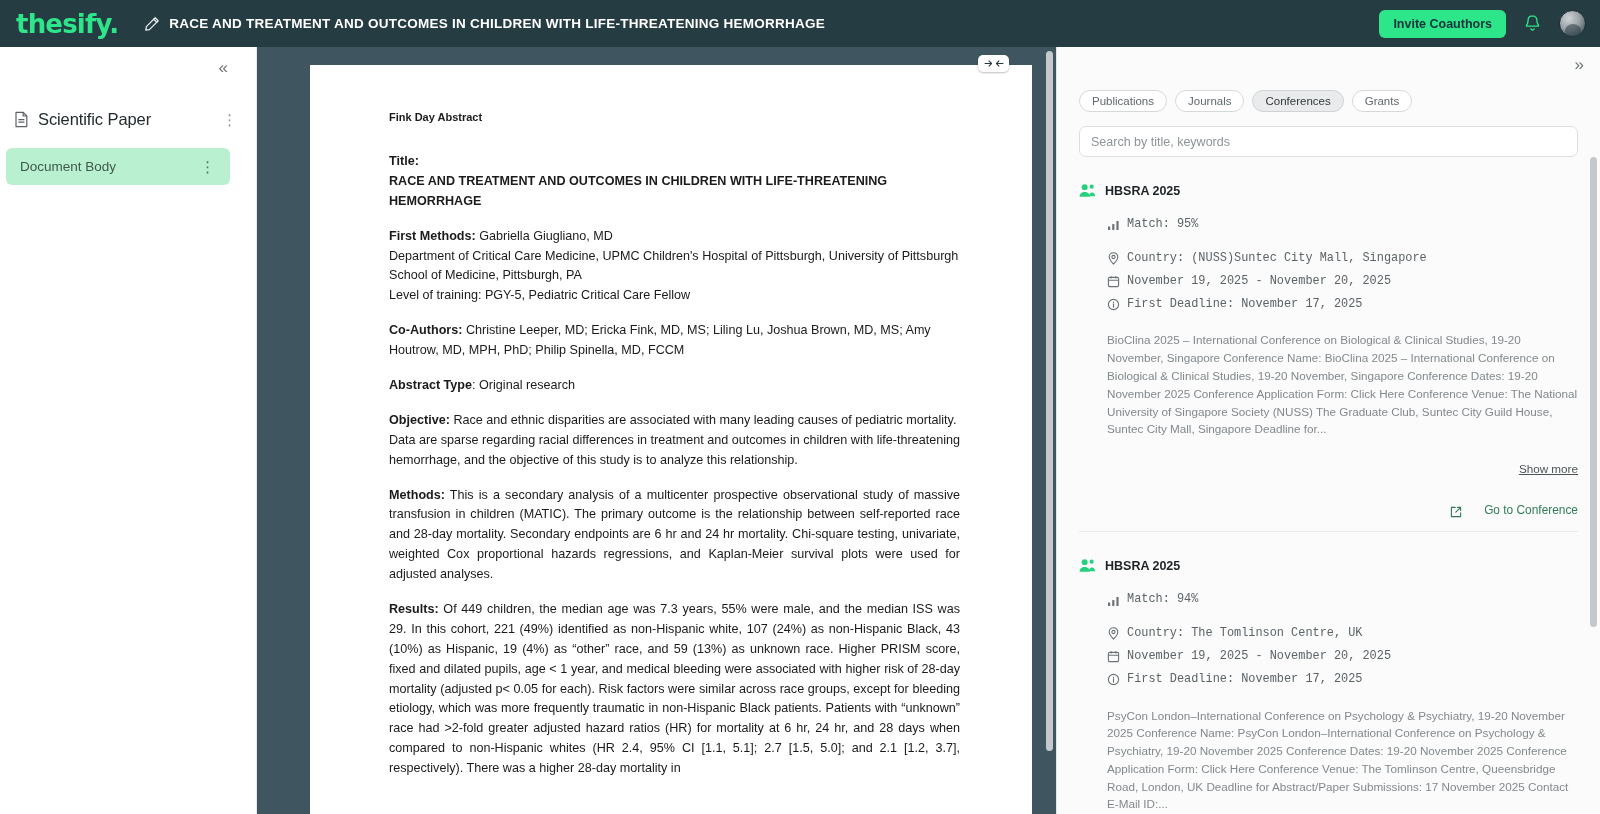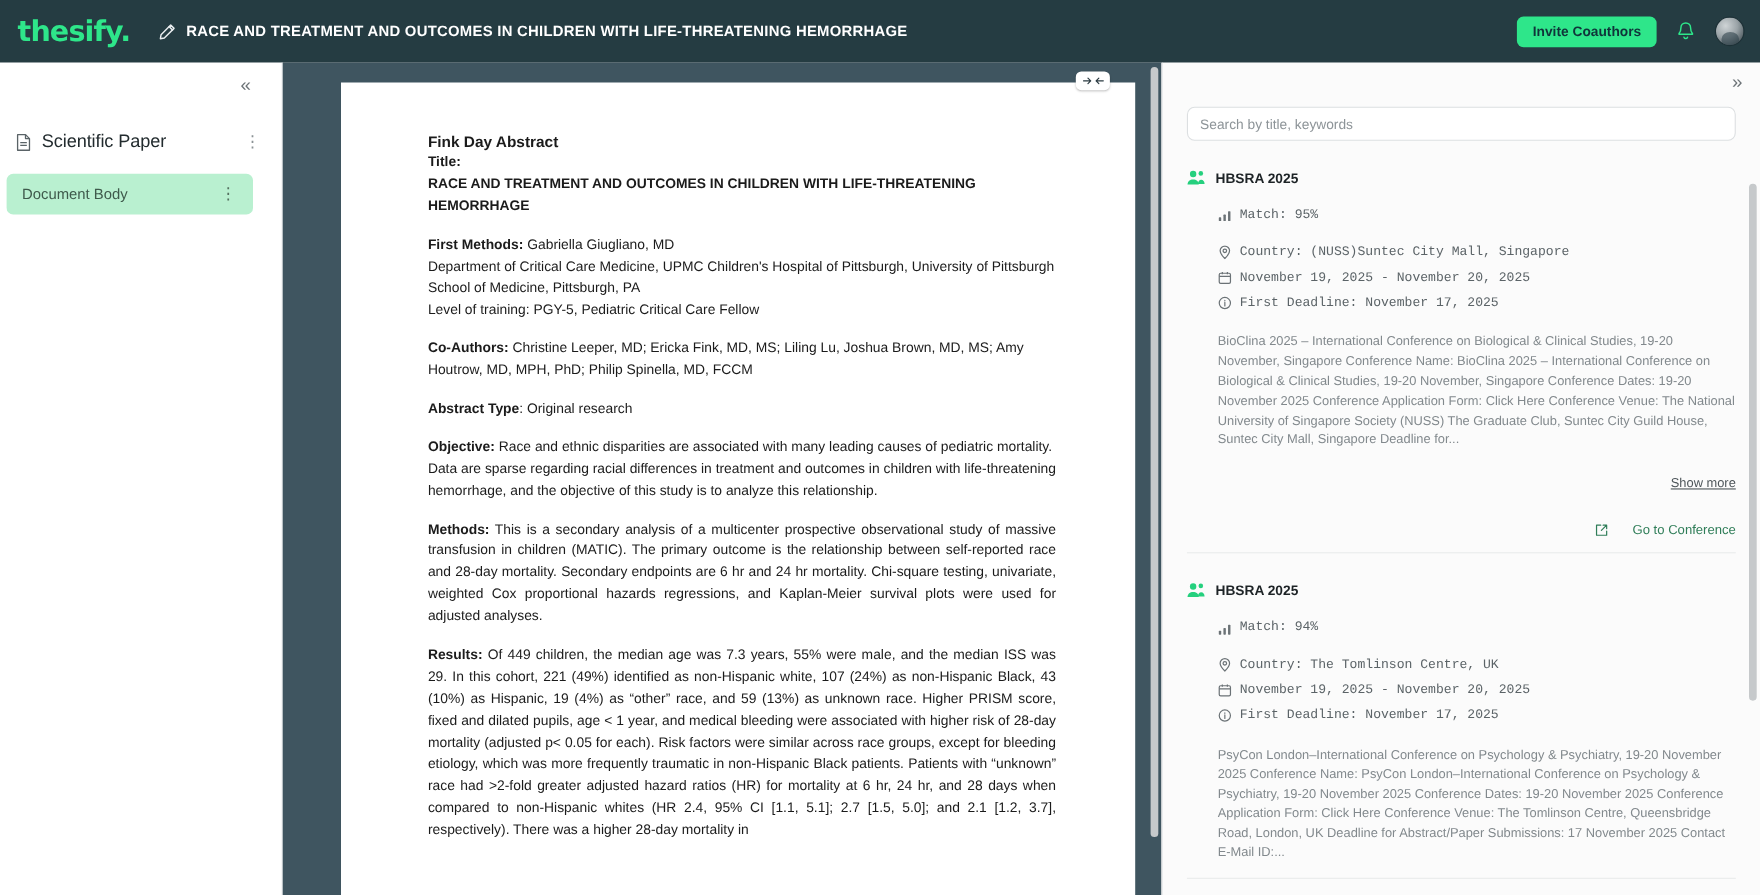--- a/index.html
+++ b/index.html
@@ -5,21 +5,21 @@
   * { box-sizing: border-box; margin: 0; padding: 0; }
   html, body {
     width: 1600px; height: 814px;
     overflow: hidden;
     font-family: "Liberation Sans", sans-serif;
     background: #ffffff;
   }
 
   
   .topbar {
-    height: 57px;
+    height: 47px;
     background: #253c42;
     display: flex;
     align-items: center;
     padding: 0 14px 0 16px;
     position: relative;
   }
   .brand {
     font-size: 26px;
     font-weight: 700;
     color: #2ee68a;
@@ -145,21 +145,21 @@
     background: #c6c9cb;
     border-radius: 4px;
     cursor: pointer;
   }
 
   
   .doc { font-family: "Liberation Sans", sans-serif; color: #1b1b1b; }
   .doc p { font-size: 12.6px; line-height: 1.58; margin-bottom: 15px; }
   .doc p.tight { margin-bottom: 0; }
   .doc b { font-weight: 700; }
-  .doc .hdr { font-weight: 700; margin-bottom: 1px; font-size: 14px; }
+  .doc .hdr { font-weight: 700; margin-bottom: 29px; font-size: 11px; }
   .doc .titleline { font-weight: 700; font-size: 12.6px; line-height: 1.58; }
   .doc .block { margin-bottom: 15px; }
   .doc .just { text-align: justify; }
 
   
   .rightpanel {
     width: 544px;
     flex-shrink: 0;
     background: #fbfbfb;
     border-left: 1px solid #e3e5e7;
@@ -349,20 +349,26 @@
     <div class="editor-scroll"></div>
   </div>
 
   <div class="rightpanel">
 
     <div class="rp-collapse">
       <span class="chev-right">»</span>
     </div>
 
 
+    <div class="chips">
+      <div class="chip">Publications</div>
+      <div class="chip">Journals</div>
+      <div class="chip active">Conferences</div>
+      <div class="chip">Grants</div>
+    </div>
 
     <div class="search-wrap">
       <input class="search-input" type="text" placeholder="Search by title, keywords" style="">
     </div>
 
     <div class="results">
 
       <div class="rcard">
         <div class="rcard-head">
           <span class="people-ic">

